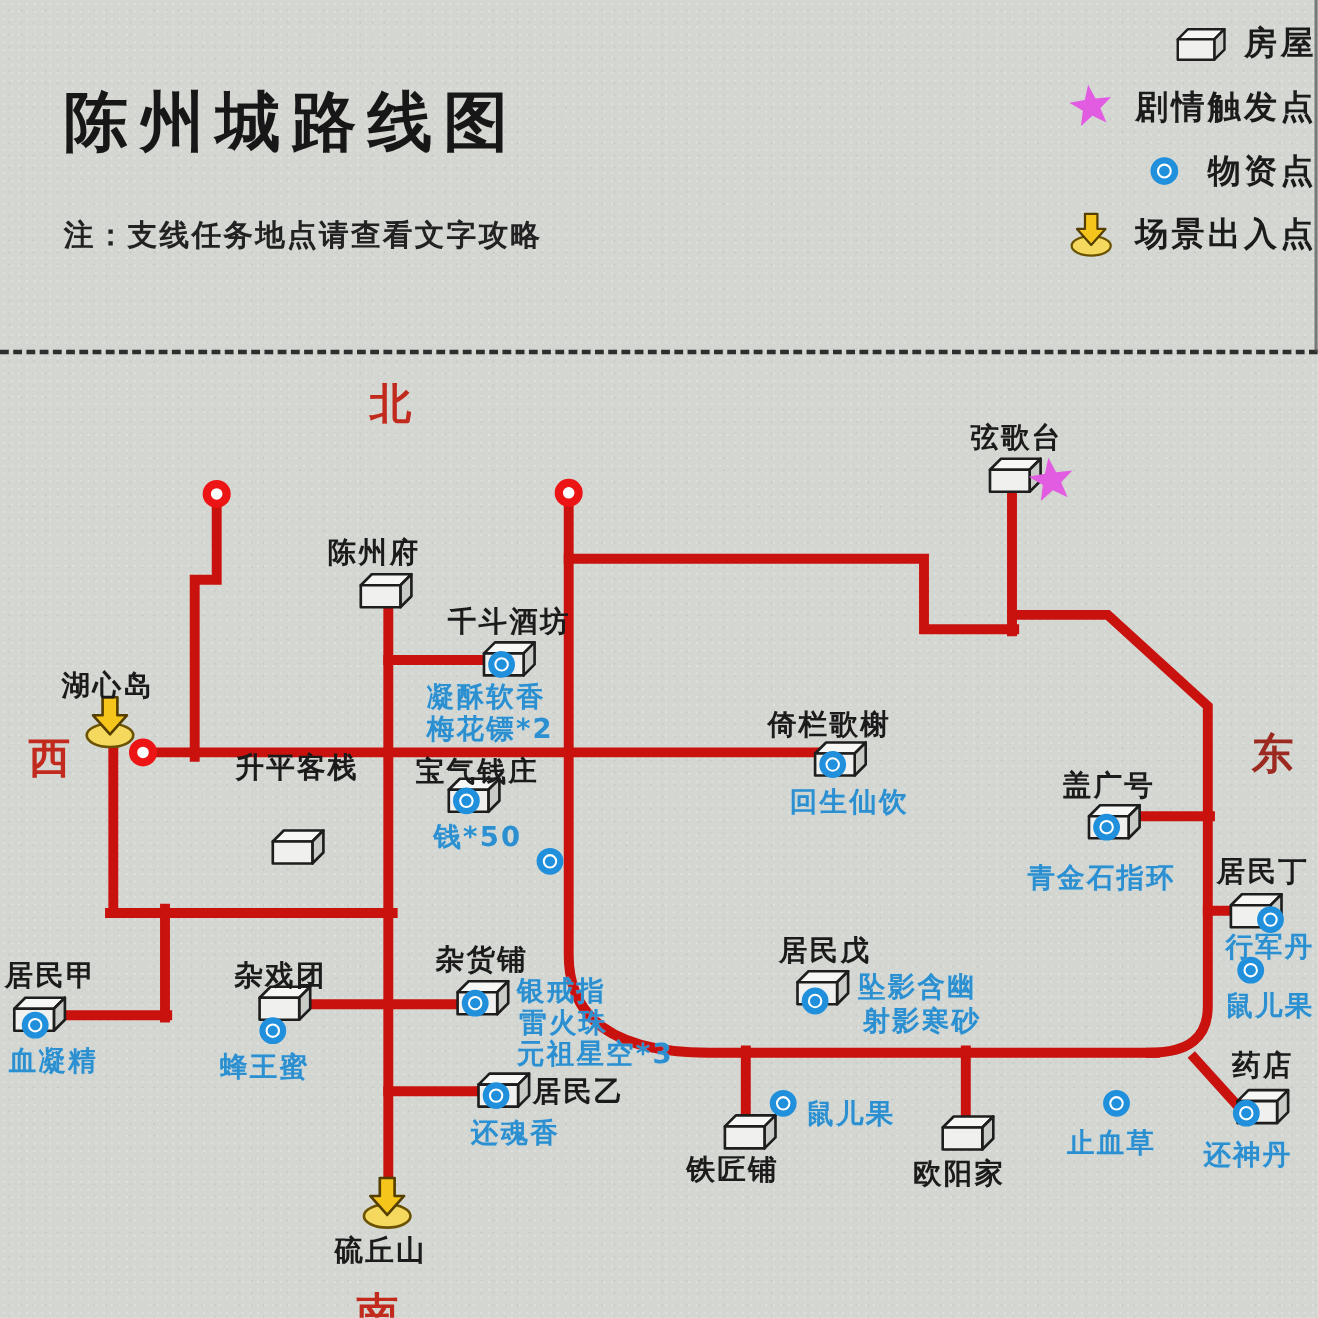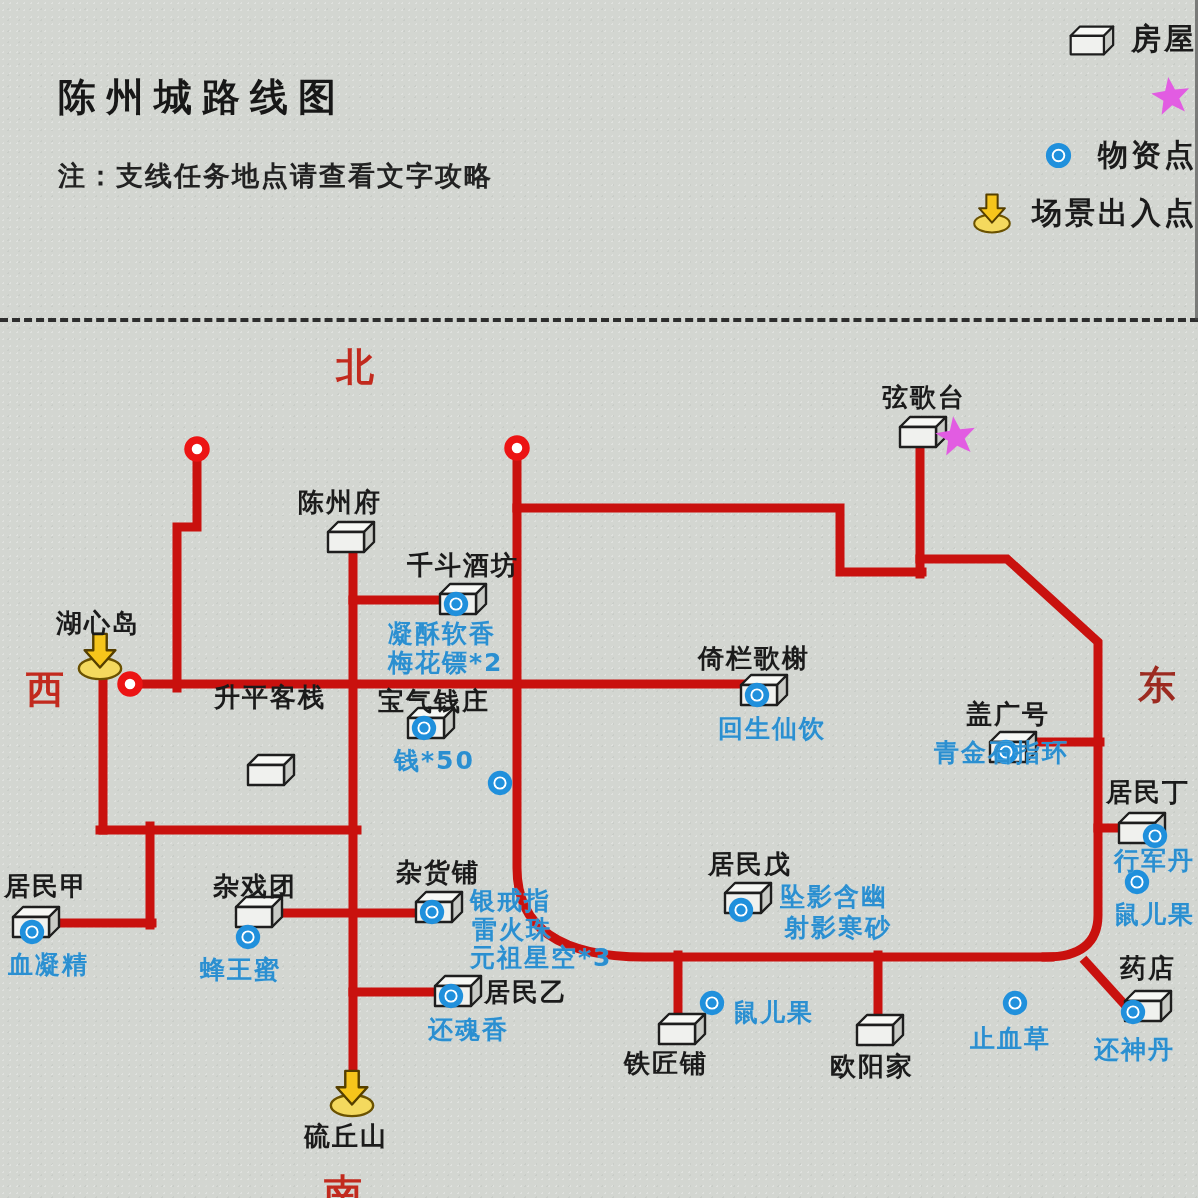--- a/index.html
+++ b/index.html
@@ -2,22 +2,22 @@
 <html><head>
 <meta charset="utf-8">
 <style>
   html,body{margin:0;padding:0;}
   body{font-family:"DejaVu Sans","Liberation Sans",sans-serif;}
   #canvas{position:relative;width:1198px;height:1198px;background:#d3d6d1;overflow:hidden;
     background-image:radial-gradient(rgba(255,255,255,.28) 1px, transparent 1px),
                      radial-gradient(rgba(120,125,118,.10) 1px, transparent 1px);
     background-size:7px 7px, 11px 11px;background-position:0 0,3px 4px;}
   .abs{position:absolute;}
-  .page-title{font-size:38px;font-weight:800;letter-spacing:10px;color:#171717;}
-  .page-note{font-size:27px;font-weight:700;letter-spacing:2px;color:#222;}
+  .page-title{font-size:59px;font-weight:800;letter-spacing:10px;color:#171717;}
+  .page-note{font-size:27px;font-weight:700;letter-spacing:2px;color:#222;margin-top:38px;}
   .divider{left:0;top:318px;width:1198px;height:0;border-top:4px dashed #2e2e2e;}
   .edge-line{right:0;top:0;width:3px;height:320px;background:#4a4a4a;opacity:.65;}
   .legend{left:905px;top:14px;width:292px;display:flex;flex-direction:column;gap:8px;align-items:flex-end;}
   .legend-row{display:flex;align-items:center;gap:14px;height:50px;}
   .legend-icon{width:52px;display:flex;justify-content:center;align-items:center;flex:0 0 52px;}
   .legend-label{font-size:30px;font-weight:700;letter-spacing:3px;color:#1b1b1b;white-space:nowrap;}
   .map-label{font-size:26px;font-weight:700;letter-spacing:2px;color:#1b1b1b;white-space:nowrap;}
   .item-label{font-size:25px;font-weight:700;letter-spacing:2px;color:#2b8fd0;white-space:nowrap;
     text-shadow:0 0 1px rgba(180,220,245,.7);}
   .compass{font-size:38px;font-weight:800;color:#c22a1e;}
@@ -42,20 +42,21 @@
         </svg>
       </span>
       <span class="legend-label">房屋</span>
     </div>
     <div class="legend-row">
       <span class="legend-icon">
         <svg viewBox="0 0 46 46" width="44" height="44">
           <polygon points="23,2 28.2,15.9 43,16.5 31.4,25.7 35.3,40 23,31.8 10.7,40 14.6,25.7 3,16.5 17.8,15.9" fill="#e25ce2" transform="rotate(-8 23 23)"></polygon>
         </svg>
       </span>
+      <span class="legend-label">剧情触发点</span>
     </div>
     <div class="legend-row">
       <span class="legend-icon">
         <svg viewBox="0 0 32 32" width="31" height="31">
           <circle cx="16" cy="16" r="10" fill="#ffffff" stroke="#2090dc" stroke-width="6"></circle>
           <circle cx="16" cy="16" r="5" fill="#2090dc"></circle>
         </svg>
       </span>
       <span class="legend-label">物资点</span>
     </div>
@@ -349,21 +350,21 @@
     <div class="abs map-label" style="left: 484px; top: 975px;">居民乙</div>
     <div class="abs map-label" style="left: 624px; top: 1046px; text-align: right;">铁匠铺</div>
     <div class="abs map-label" style="left: 830px; top: 1049px;">欧阳家</div>
     <div class="abs map-label" style="left: 1120px; top: 951px;">药店</div>
     <div class="abs map-label" style="left: 56px; top: 606px;">湖心岛</div>
     <div class="abs map-label" style="left: 304px; top: 1119px;">硫丘山</div>
     <div class="abs item-label" style="left: 388px; top: 617px;">凝酥软香</div>
     <div class="abs item-label" style="left: 388px; top: 646px;">梅花镖*2</div>
     <div class="abs item-label" style="left: 394px; top: 744px;">钱*50</div>
     <div class="abs item-label" style="left: 718px; top: 712px;">回生仙饮</div>
-    <div class="abs item-label" style="left: 934px; top: 736px;">青金石指环</div>
+    <div class="abs item-label" style="left: 934px; top: 781px;">青金石指环</div>
     <div class="abs item-label" style="left: 1114px; top: 844px;">行军丹</div>
     <div class="abs item-label" style="left: 1114px; top: 898px;">鼠儿果</div>
     <div class="abs item-label" style="left: 8px; top: 948px;">血凝精</div>
     <div class="abs item-label" style="left: 200px; top: 953px;">蜂王蜜</div>
     <div class="abs item-label" style="left: 470px; top: 884px; text-align: right;">银戒指</div>
     <div class="abs item-label" style="left: 472px; top: 913px;">雷火珠</div>
     <div class="abs item-label" style="left: 470px; top: 941px;">元祖星空*3</div>
     <div class="abs item-label" style="left: 780px; top: 880px;">坠影含幽</div>
     <div class="abs item-label" style="left: 784px; top: 911px;">射影寒砂</div>
     <div class="abs item-label" style="left: 428px; top: 1013px;">还魂香</div>

